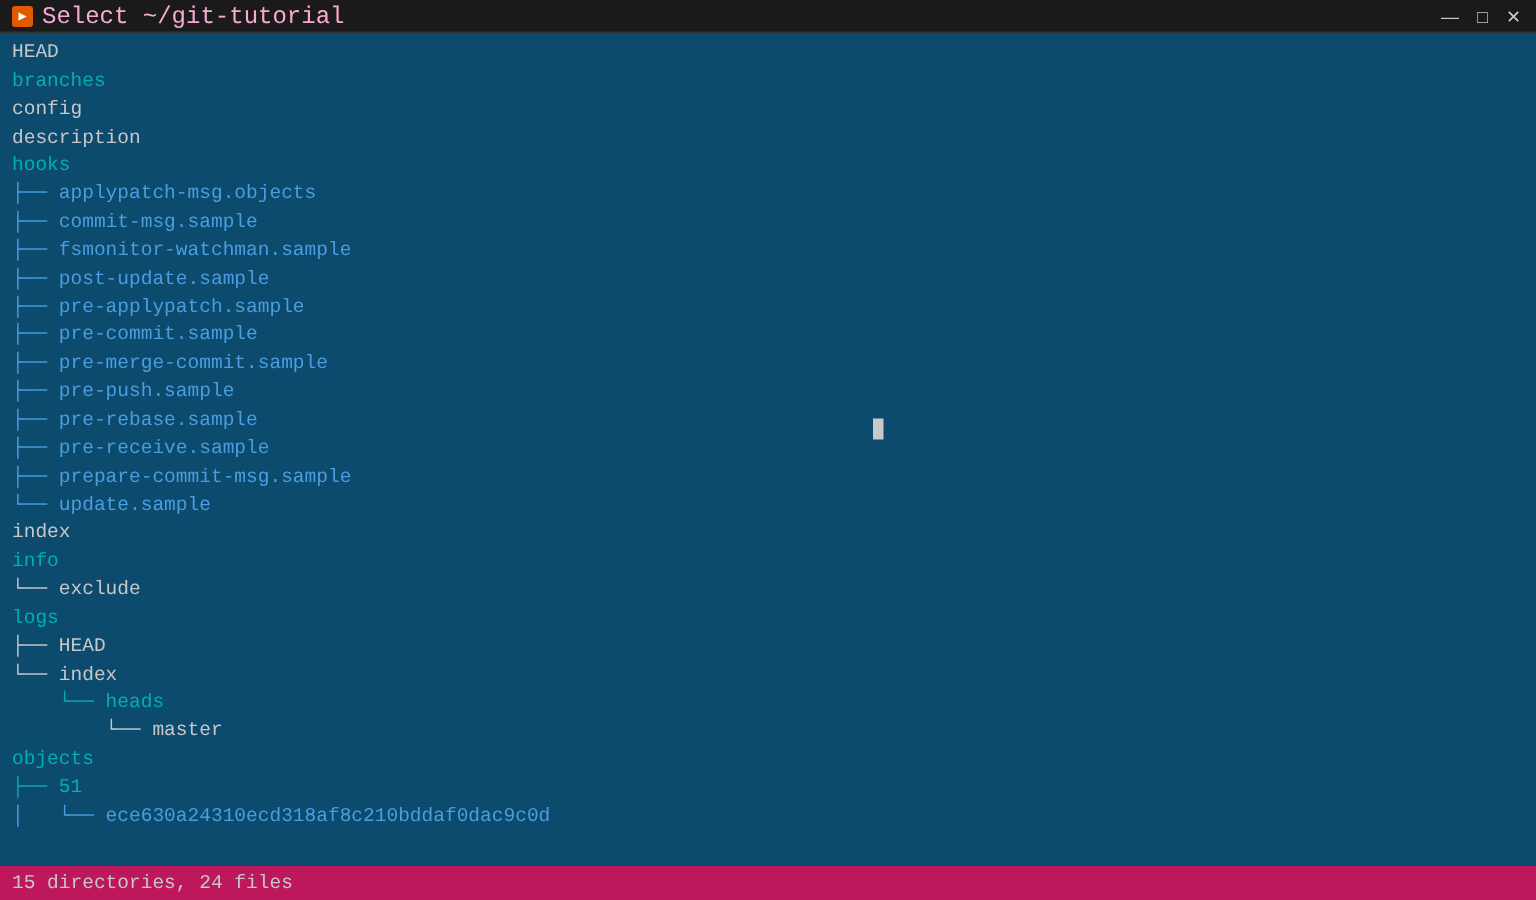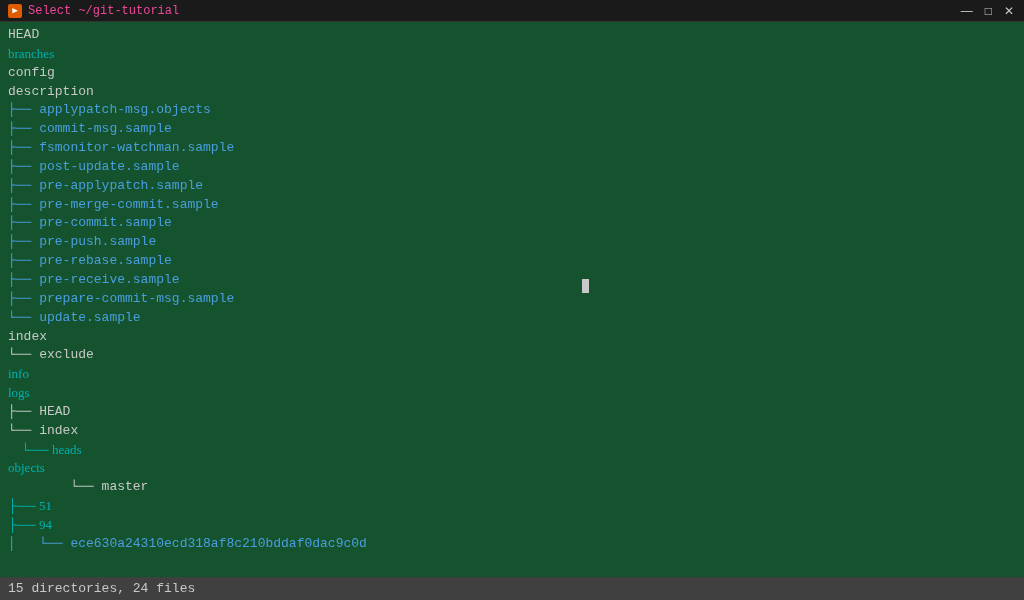--- a/index.html
+++ b/index.html
@@ -35,52 +35,52 @@
       background: #e05a00;
       border-radius: 2px;
       display: flex;
       align-items: center;
       justify-content: center;
       font-size: 9px;
       color: white;
       font-weight: bold;
     }
     .title-bar-text {
-      color: #ec4899;
-      font-size: 12px;
+      color: #f9a8d4;
+      font-size: 16px;
       font-family: 'Courier New', monospace;
     }
     .title-bar-controls {
       display: flex;
       gap: 8px;
     }
     .title-bar-btn {
       color: #c8c8c8;
       font-size: 12px;
       cursor: pointer;
       background: none;
       border: none;
       padding: 0 2px;
     }
     .terminal {
       flex: 1;
-      background: #14532d;
+      background: #0c4a6e;
       padding: 4px 8px;
       overflow-y: auto;
       line-height: 1.45;
     }
     .line {
       white-space: pre;
       display: block;
     }
-    .cyan { color: #00b0b0; font-family: Liberation Serif, serif; }
+    .cyan { color: #00b0b0; }
     .blue { color: #4a9ee0; }
     .white { color: #c8c8c8; }
     .status-bar {
-      background: #404040;
+      background: #be185d;
       padding: 4px 8px;
       border-top: none;
       flex-shrink: 0;
     }
     .cursor {
       display: inline-block;
       width: 7px;
       height: 14px;
       background: #c8c8c8;
       vertical-align: text-bottom;
@@ -99,43 +99,43 @@
     <button class="title-bar-btn">□</button>
     <button class="title-bar-btn">✕</button>
   </div>
 </div>
 
 <div class="terminal" id="terminal">
 <span class="line white">HEAD</span>
     <span class="line cyan">branches</span>
     <span class="line white">config</span>
     <span class="line white">description</span>
+    <span class="line cyan">hooks</span>
     <span class="line blue">├── applypatch-msg.objects</span>
     <span class="line blue">├── commit-msg.sample</span>
     <span class="line blue">├── fsmonitor-watchman.sample</span>
     <span class="line blue">├── post-update.sample</span>
     <span class="line blue">├── pre-applypatch.sample</span>
+    <span class="line blue">├── pre-commit.sample</span>
     <span class="line blue">├── pre-merge-commit.sample</span>
-    <span class="line blue">├── pre-commit.sample</span>
     <span class="line blue">├── pre-push.sample</span>
     <span class="line blue">├── pre-rebase.sample</span>
     <span class="line blue">├── pre-receive.sample</span>
     <span class="line blue">├── prepare-commit-msg.sample</span>
     <span class="line blue">└── update.sample</span>
     <span class="line white">index</span>
+    <span class="line cyan">info</span>
     <span class="line white">└── exclude</span>
-    <span class="line cyan">info</span>
     <span class="line cyan">logs</span>
     <span class="line white">├── HEAD</span>
     <span class="line white">└── index</span>
     <span class="line cyan">    └── heads</span>
+    <span class="line white">        └── master</span>
     <span class="line cyan">objects</span>
-    <span class="line white">        └── master</span>
     <span class="line cyan">├── 51</span>
-    <span class="line cyan">├── 94</span>
     <span class="line blue">│   └── ece630a24310ecd318af8c210bddaf0dac9c0d</span>
   </div>
 
 <div class="status-bar">
   <span class="white">15 directories, 24 files</span>
 </div>
 
 <span class="cursor" style="position: absolute; left: 582px; top: 279px;"></span>
 
 </body></html>

